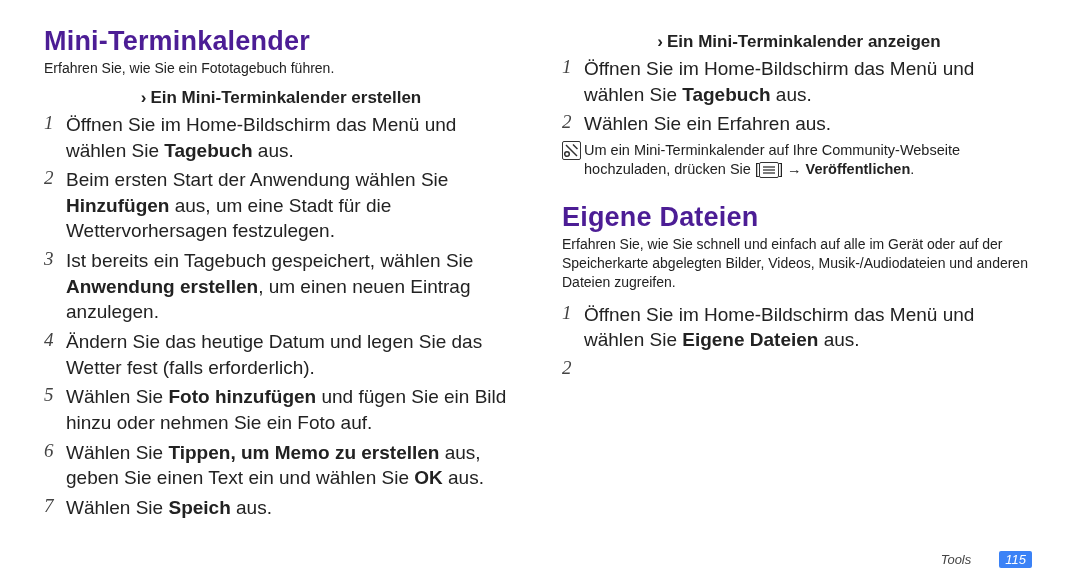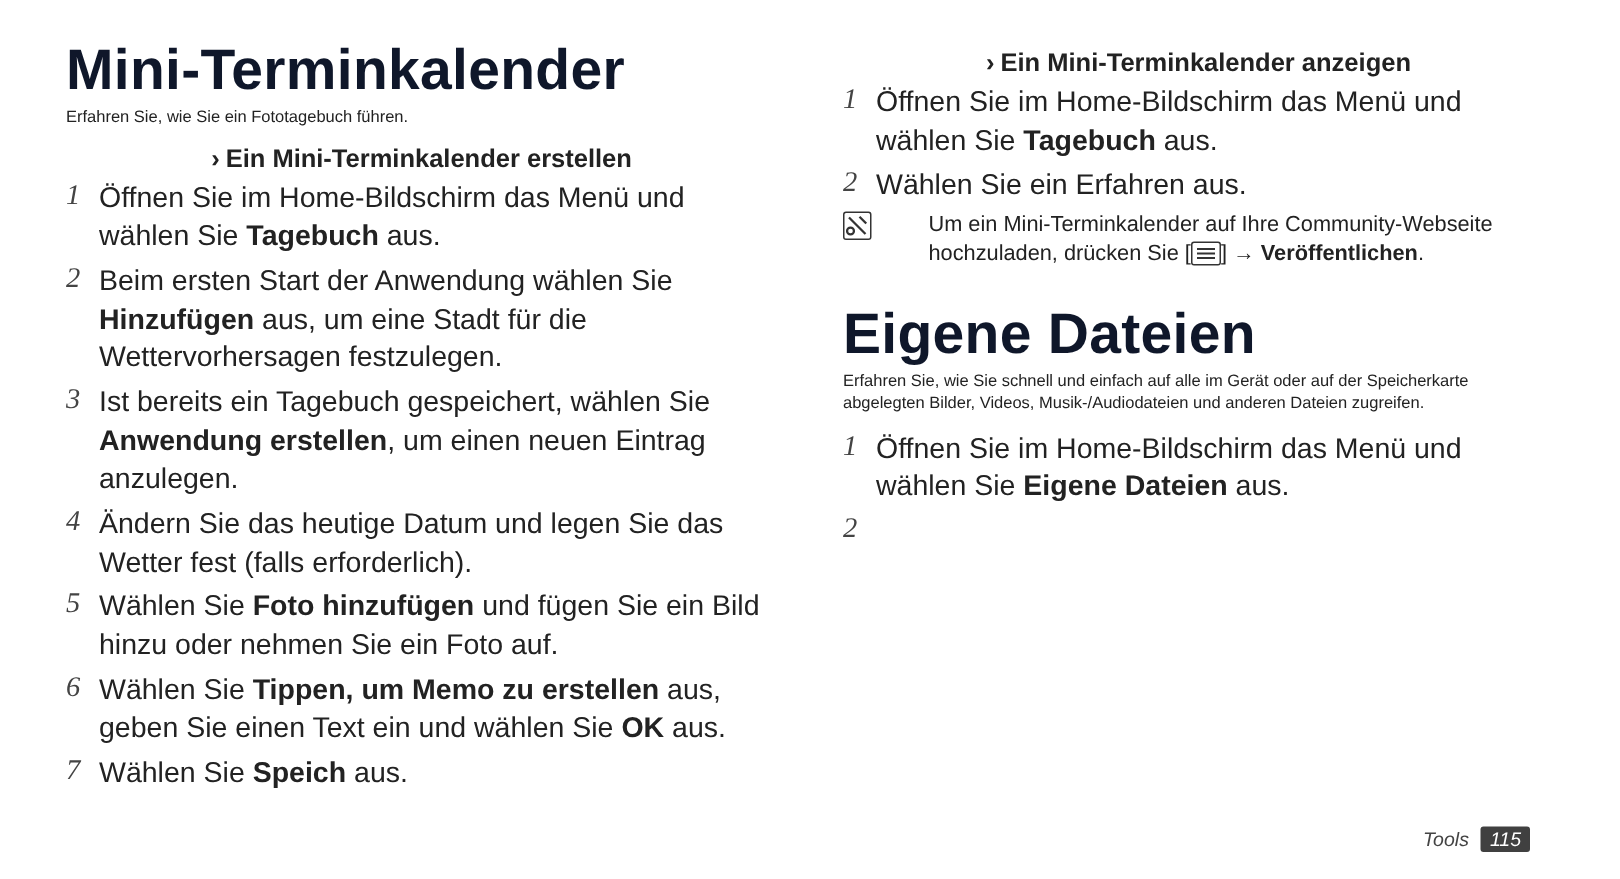--- a/index.html
+++ b/index.html
@@ -21,28 +21,28 @@
     position: relative;
   }
   .col {
     width: 50%;
     box-sizing: border-box;
   }
   .col-left { padding-right: 22px; }
   .col-right { padding-left: 22px; }
 
   h1 {
-    color: #0f172a;
-    font-size: 38px;
+    color: #4c1d95;
+    font-size: 27px;
     font-weight: 700;
     margin: 0 0 2px 0;
     letter-spacing: 0.2px;
   }
   .intro {
-    font-size: 11px;
+    font-size: 14px;
     margin: 0 0 10px 0;
     line-height: 1.35;
   }
   .sub {
     font-size: 17px;
     font-weight: 700;
     color: #222;
     margin: 6px 0 4px 0;
     text-align: center;
   }
@@ -72,21 +72,20 @@
     font-size: 19px;
     line-height: 1.35;
     flex: 1;
   }
   .step-body strong { font-weight: 700; }
 
   .note {
     display: flex;
     align-items: flex-start;
     margin-top: 4px;
-    gap: 35px;
   }
   .note-icon {
     flex: 0 0 22px;
     width: 22px;
     padding-top: 1px;
   }
   .note-body {
     font-size: 14.5px;
     line-height: 1.35;
     flex: 1;
@@ -116,39 +115,40 @@
     vertical-align: middle;
     top: -1px;
   }
   .menu-glyph svg {
     position: absolute;
     top: 0; left: 0;
     width: 100%; height: 100%;
   }
   .footer {
     position: absolute;
-    right: 60px;
+    right: 48px;
     bottom: 18px;
     font-size: 13px;
     display: flex;
     align-items: center;
   }
   .footer-label {
     font-style: italic;
     color: #444;
     margin-right: 8px;
   }
   .page-num {
-    background: #404040;
+    background: #3b82f6;
     color: #fff;
     font-style: italic;
     font-weight: 400;
     padding: 1px 6px 1px 6px;
     border-radius: 2px;
     font-size: 13px;
+    margin-left: 20px;
   }
 </style>
 </head>
 <body>
 
 <div class="page">
 
   <div class="col col-left">
     <h1>Mini-Terminkalender</h1>
     <p class="intro">Erfahren Sie, wie Sie ein Fototagebuch führen.</p>

